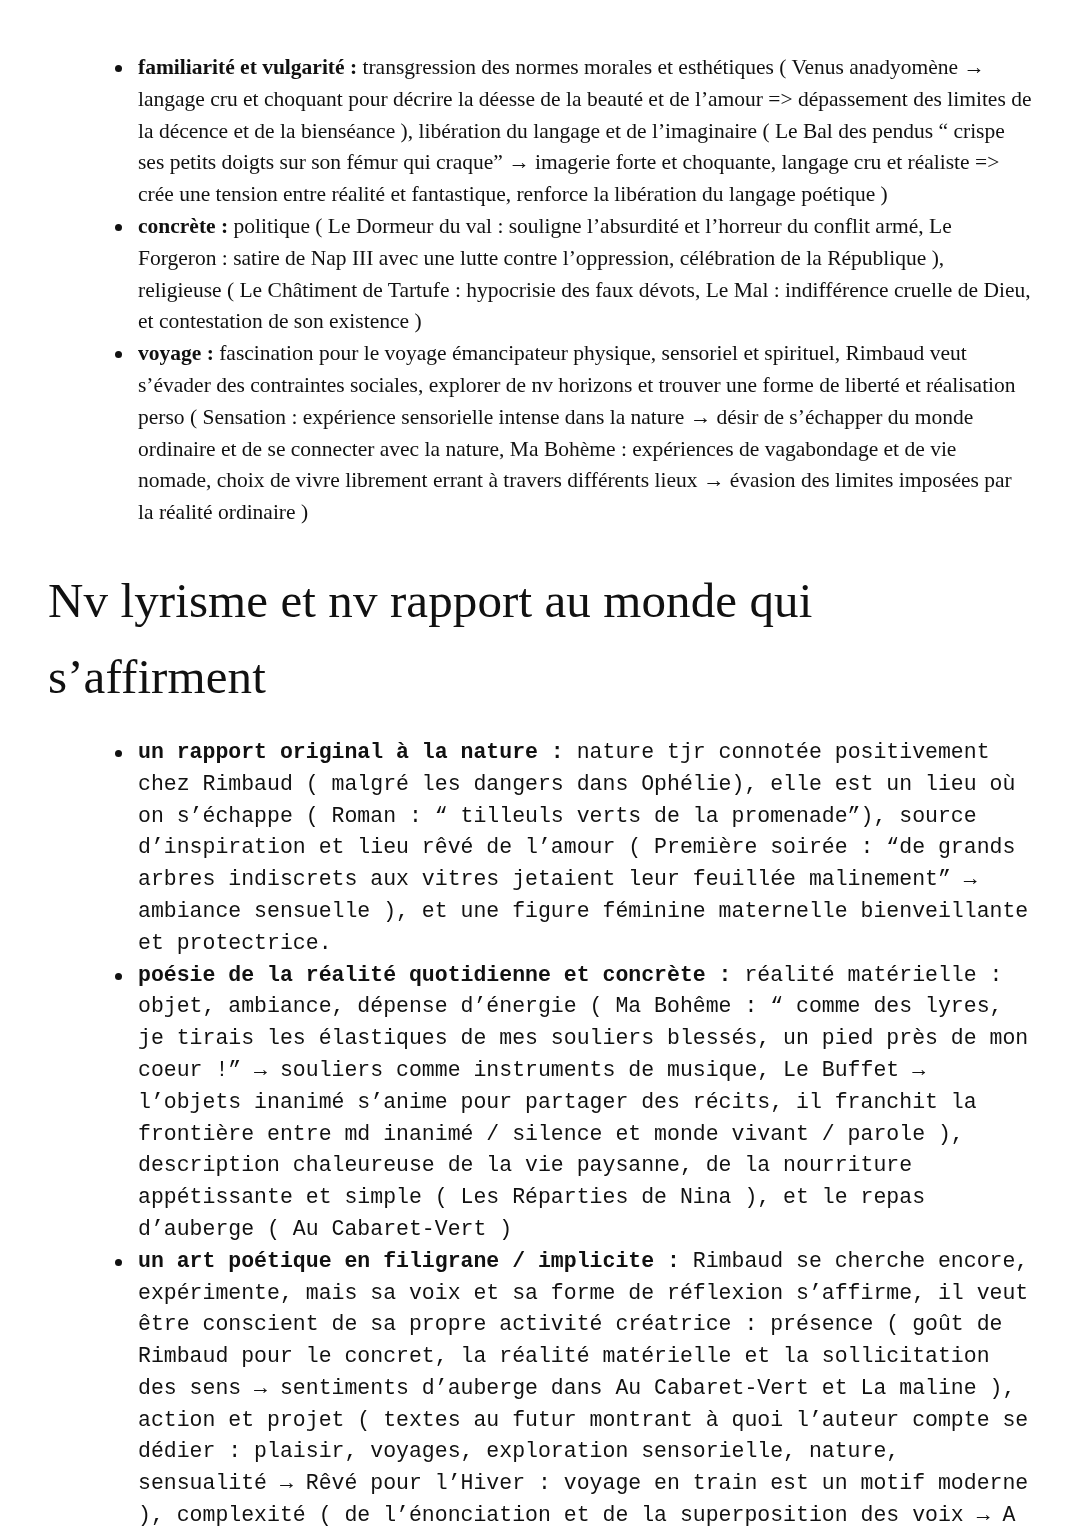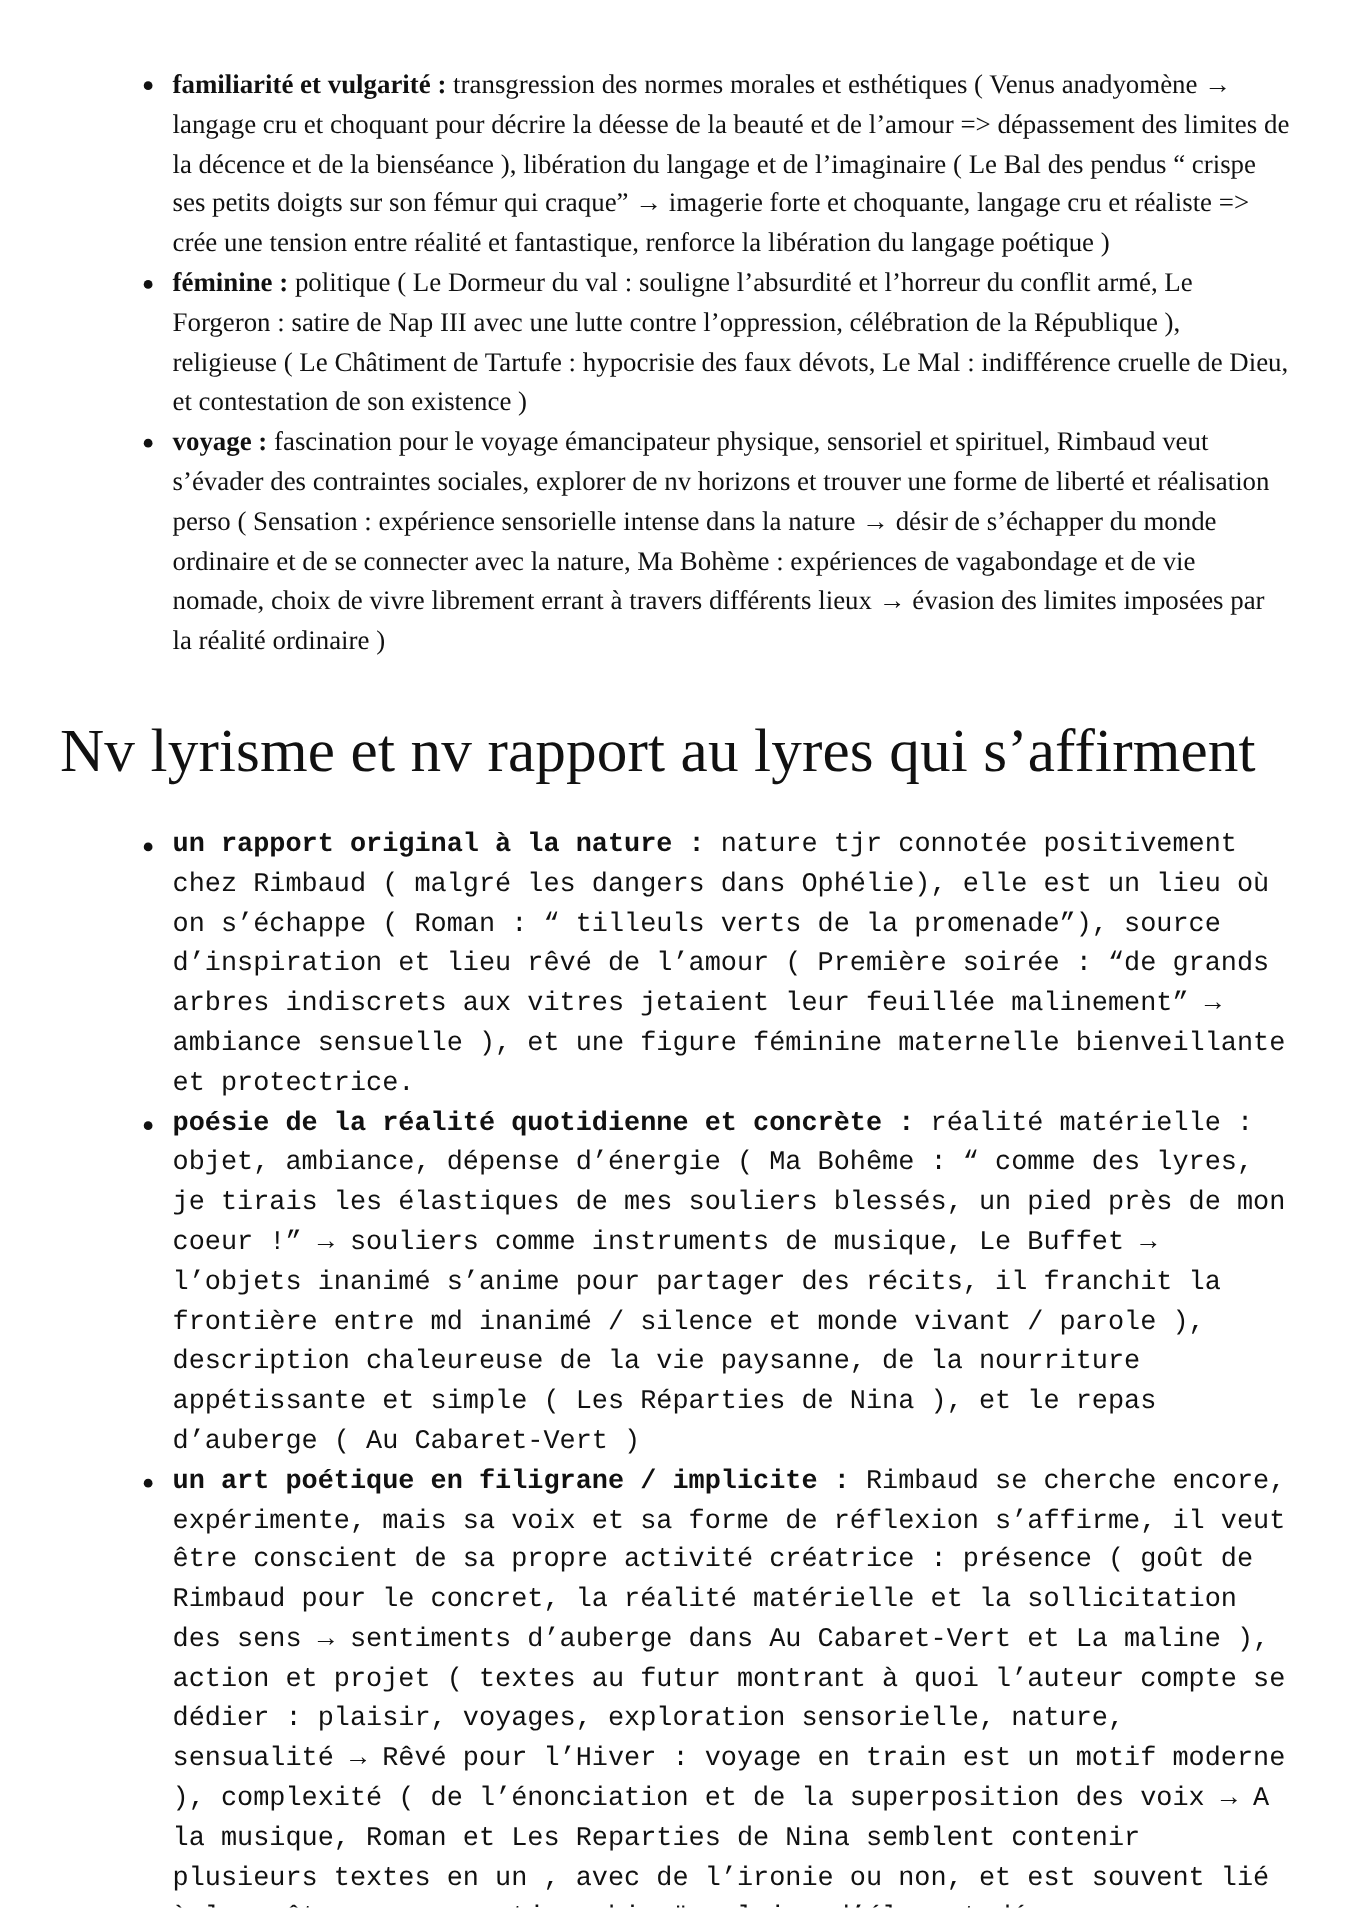--- a/index.html
+++ b/index.html
@@ -66,28 +66,28 @@
 </head>
 <body style="background-color: rgb(255, 255, 255); color: rgb(17, 17, 17);">
 
 <div class="page">
 
   <ul class="bullets">
     <li>
       <span class="lead">familiarité et vulgarité :</span><span> transgression des normes morales et esthétiques ( Venus anadyomène → langage cru et choquant pour décrire la déesse de la beauté et de l’amour =&gt; dépassement des limites de la décence et de la bienséance ), libération du langage et de l’imaginaire ( Le Bal des pendus “ crispe ses petits doigts sur son fémur qui craque” → imagerie forte et choquante, langage cru et réaliste =&gt; crée une tension entre réalité et fantastique, renforce la libération du langage poétique )</span>
     </li>
     <li>
-      <span class="lead">féminine :</span><span> politique ( Le Dormeur du val  : souligne l’absurdité et l’horreur du conflit armé,  Le Forgeron : satire de Nap III avec une lutte contre l’oppression, célébration de la République ), religieuse ( Le Châtiment de Tartufe : hypocrisie des faux dévots, Le Mal : indifférence cruelle de Dieu, et contestation de son existence )</span>
+      <span class="lead">concrète :</span><span> politique ( Le Dormeur du val  : souligne l’absurdité et l’horreur du conflit armé,  Le Forgeron : satire de Nap III avec une lutte contre l’oppression, célébration de la République ), religieuse ( Le Châtiment de Tartufe : hypocrisie des faux dévots, Le Mal : indifférence cruelle de Dieu, et contestation de son existence )</span>
     </li>
     <li>
       <span class="lead">voyage :</span><span> fascination pour le voyage émancipateur physique, sensoriel et spirituel, Rimbaud veut s’évader des contraintes sociales, explorer de nv horizons et trouver une forme de liberté et réalisation perso ( Sensation : expérience sensorielle intense dans la nature → désir de s’échapper du monde ordinaire et de se connecter avec la nature, Ma Bohème : expériences de vagabondage et de vie nomade, choix de vivre librement errant à travers différents lieux  → évasion des limites imposées par la réalité ordinaire )</span>
     </li>
   </ul>
 
-  <h1 class="section-title">Nv lyrisme et nv rapport au lyres qui s’affirment</h1>
+  <h1 class="section-title">Nv lyrisme et nv rapport au monde qui s’affirment</h1>
 
   <ul class="bullets block-gap-top">
     <li>
       <span class="lead">un rapport original à la nature :</span><span> nature tjr connotée positivement chez Rimbaud ( malgré les dangers dans Ophélie), elle est un lieu où on s’échappe ( Roman : “ tilleuls verts de la promenade”), source d’inspiration et lieu rêvé de l’amour ( Première soirée : “de grands arbres indiscrets aux vitres jetaient leur feuillée malinement” → ambiance sensuelle ), et une figure féminine maternelle bienveillante et protectrice.</span>
     </li>
     <li>
       <span class="lead">poésie de la réalité quotidienne et concrète :</span><span> réalité matérielle : objet, ambiance, dépense d’énergie ( Ma Bohême : “ comme des lyres, je tirais les élastiques de mes souliers blessés, un pied près de mon coeur !” → souliers comme instruments de musique, Le Buffet → l’objets inanimé s’anime pour partager des récits, il franchit la frontière entre md inanimé / silence et monde vivant / parole ), description chaleureuse de la vie paysanne, de la nourriture appétissante et simple ( Les Réparties de Nina ), et le repas d’auberge ( Au Cabaret-Vert )</span>
     </li>
     <li>
       <span class="lead">un art poétique en filigrane / implicite :</span><span> Rimbaud se cherche encore, expérimente, mais sa voix et sa forme de réflexion s’affirme, il veut être conscient de sa propre activité créatrice : présence ( goût de Rimbaud pour le concret, la réalité matérielle et la sollicitation des sens → sentiments d’auberge dans Au Cabaret-Vert et La maline ), action et projet ( textes au futur montrant à quoi l’auteur compte se dédier : plaisir, voyages, exploration sensorielle, nature, sensualité → Rêvé pour l’Hiver : voyage en train est un motif moderne ), complexité ( de l’énonciation et de la superposition des voix → A la musique, Roman et Les Reparties de Nina semblent contenir plusieurs textes en un , avec de l’ironie ou non, et est souvent lié à la quête amoureuse tjr ambiguë, pleine d’élan et déçue.</span>

